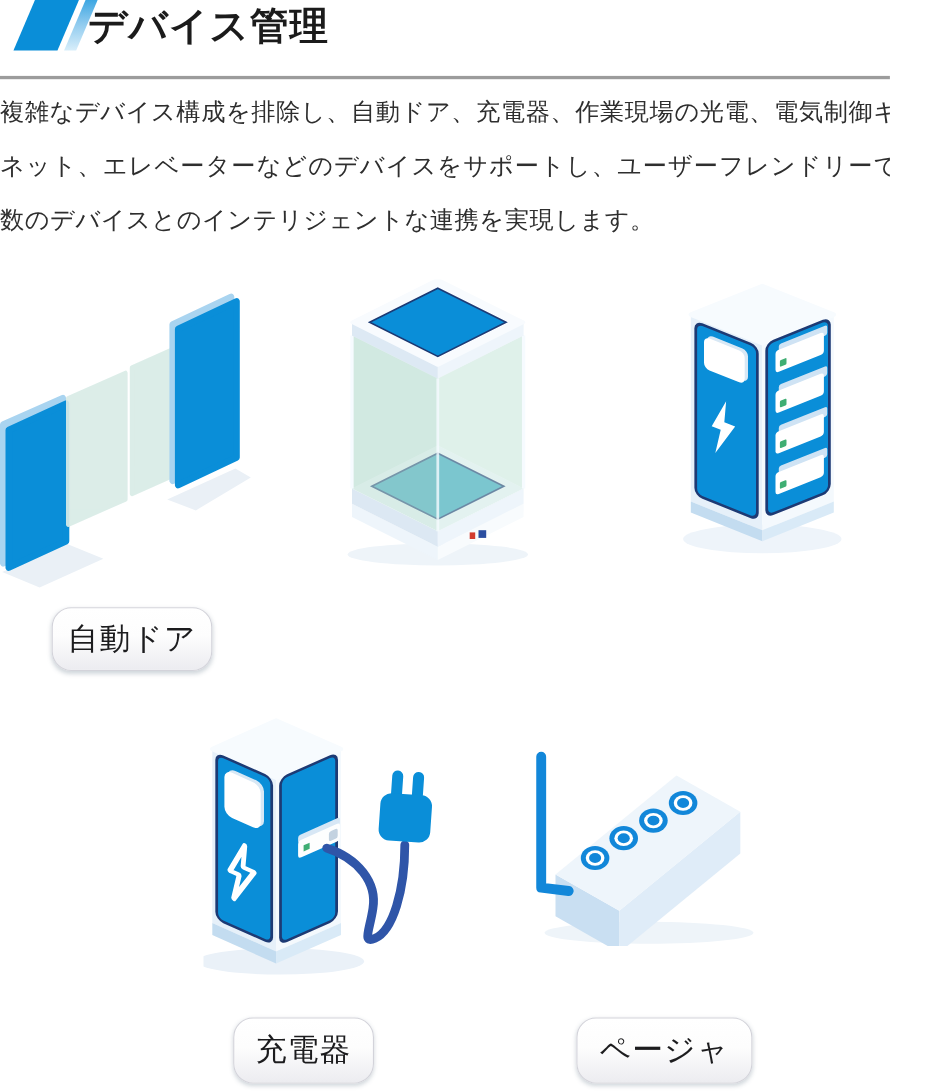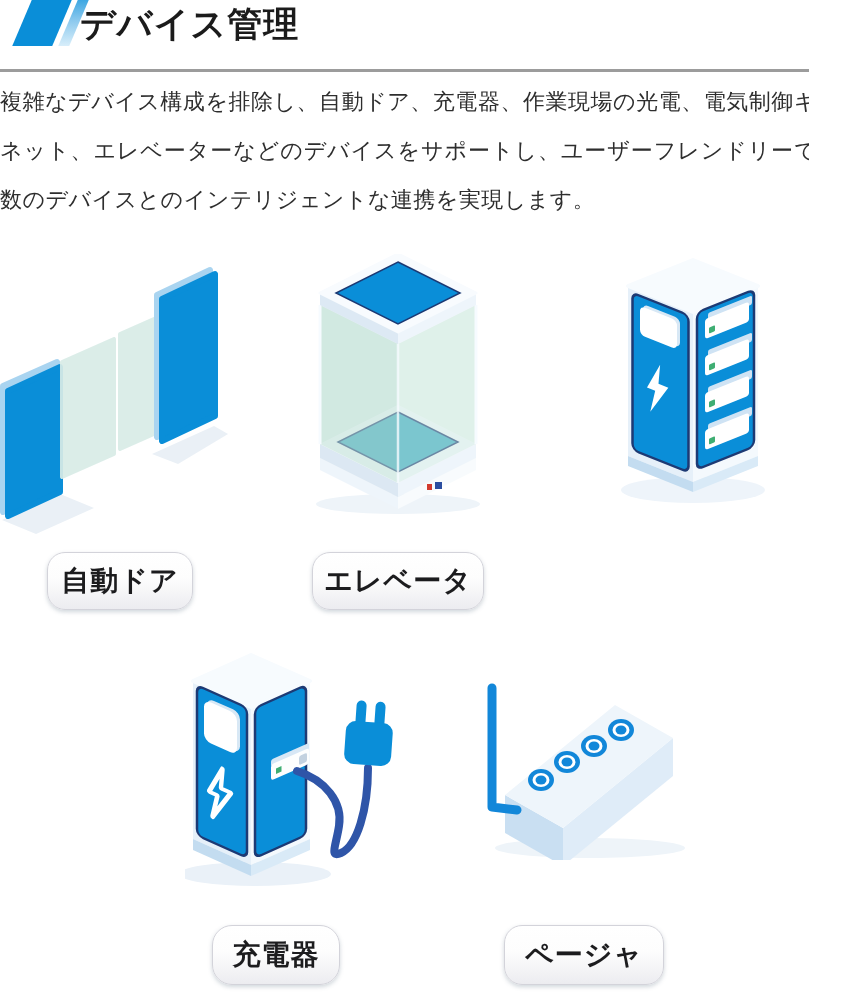--- a/index.html
+++ b/index.html
@@ -34,26 +34,26 @@
   .fig-elevator{left:308px;top:254px;width:180px;height:262px;}
   .fig-cabinet{left:618px;top:256px;width:160px;height:250px;}
   .fig-charger{left:185px;top:650px;width:230px;height:240px;}
   .fig-pager{left:455px;top:660px;width:250px;height:200px;}
 
   
   .pill{position:absolute;display:flex;align-items:center;justify-content:center;
     border:1px solid var(--pill-border);border-radius:18px;
     background:linear-gradient(180deg,#ffffff 0%,#fdfdfd 45%,#ececf0 100%);
     box-shadow:0 2px 4px rgba(90,110,130,.28), inset 0 1px 0 #ffffff;
-    font-weight:700;font-size:28px;color:#1c1c1e;letter-spacing:1px;white-space:nowrap;}
+    font-weight:400;font-size:28px;color:#1c1c1e;letter-spacing:1px;white-space:nowrap;}
   .pill-auto-door{left:47px;top:552px;width:146px;height:58px;}
   .pill-elevator{left:312px;top:552px;width:172px;height:58px;}
   .pill-cabinet{left:552px;top:552px;width:306px;height:58px;}
-  .pill-charger{left:212px;top:925px;width:128px;height:60px;border-radius:20px;}
-  .pill-pager{left:504px;top:925px;width:160px;height:60px;text-align:right;}
+  .pill-charger{left:212px;top:925px;width:128px;height:60px;}
+  .pill-pager{left:524px;top:925px;width:160px;height:60px;text-align:right;}
 </style>
 </head>
 <body>
 
 <div class="page">
 
   <div class="logo">
     <div class="main"></div>
     <div class="stripe"></div>
   </div>
@@ -205,17 +205,16 @@
         <ellipse cx="166" cy="70" rx="13" ry="11" fill="#1287d9"></ellipse>
         <ellipse cx="166" cy="70" rx="8.5" ry="7" fill="#ffffff"></ellipse>
         <ellipse cx="166" cy="70" rx="5.5" ry="4.5" fill="#1287d9"></ellipse>
       </g>
 
       <path d="M37,28 L37,147 L62,150" fill="none" stroke="#1287d9" stroke-width="9" stroke-linecap="round" stroke-linejoin="round"></path>
     </svg>
   </div>
 
   <div class="pill pill-auto-door">自動ドア</div>
-  <div class="pill pill-elevator">エレベータ</div>
   <div class="pill pill-charger">充電器</div>
   <div class="pill pill-pager">ページャ</div>
 
 </div>
 
 </body></html>

